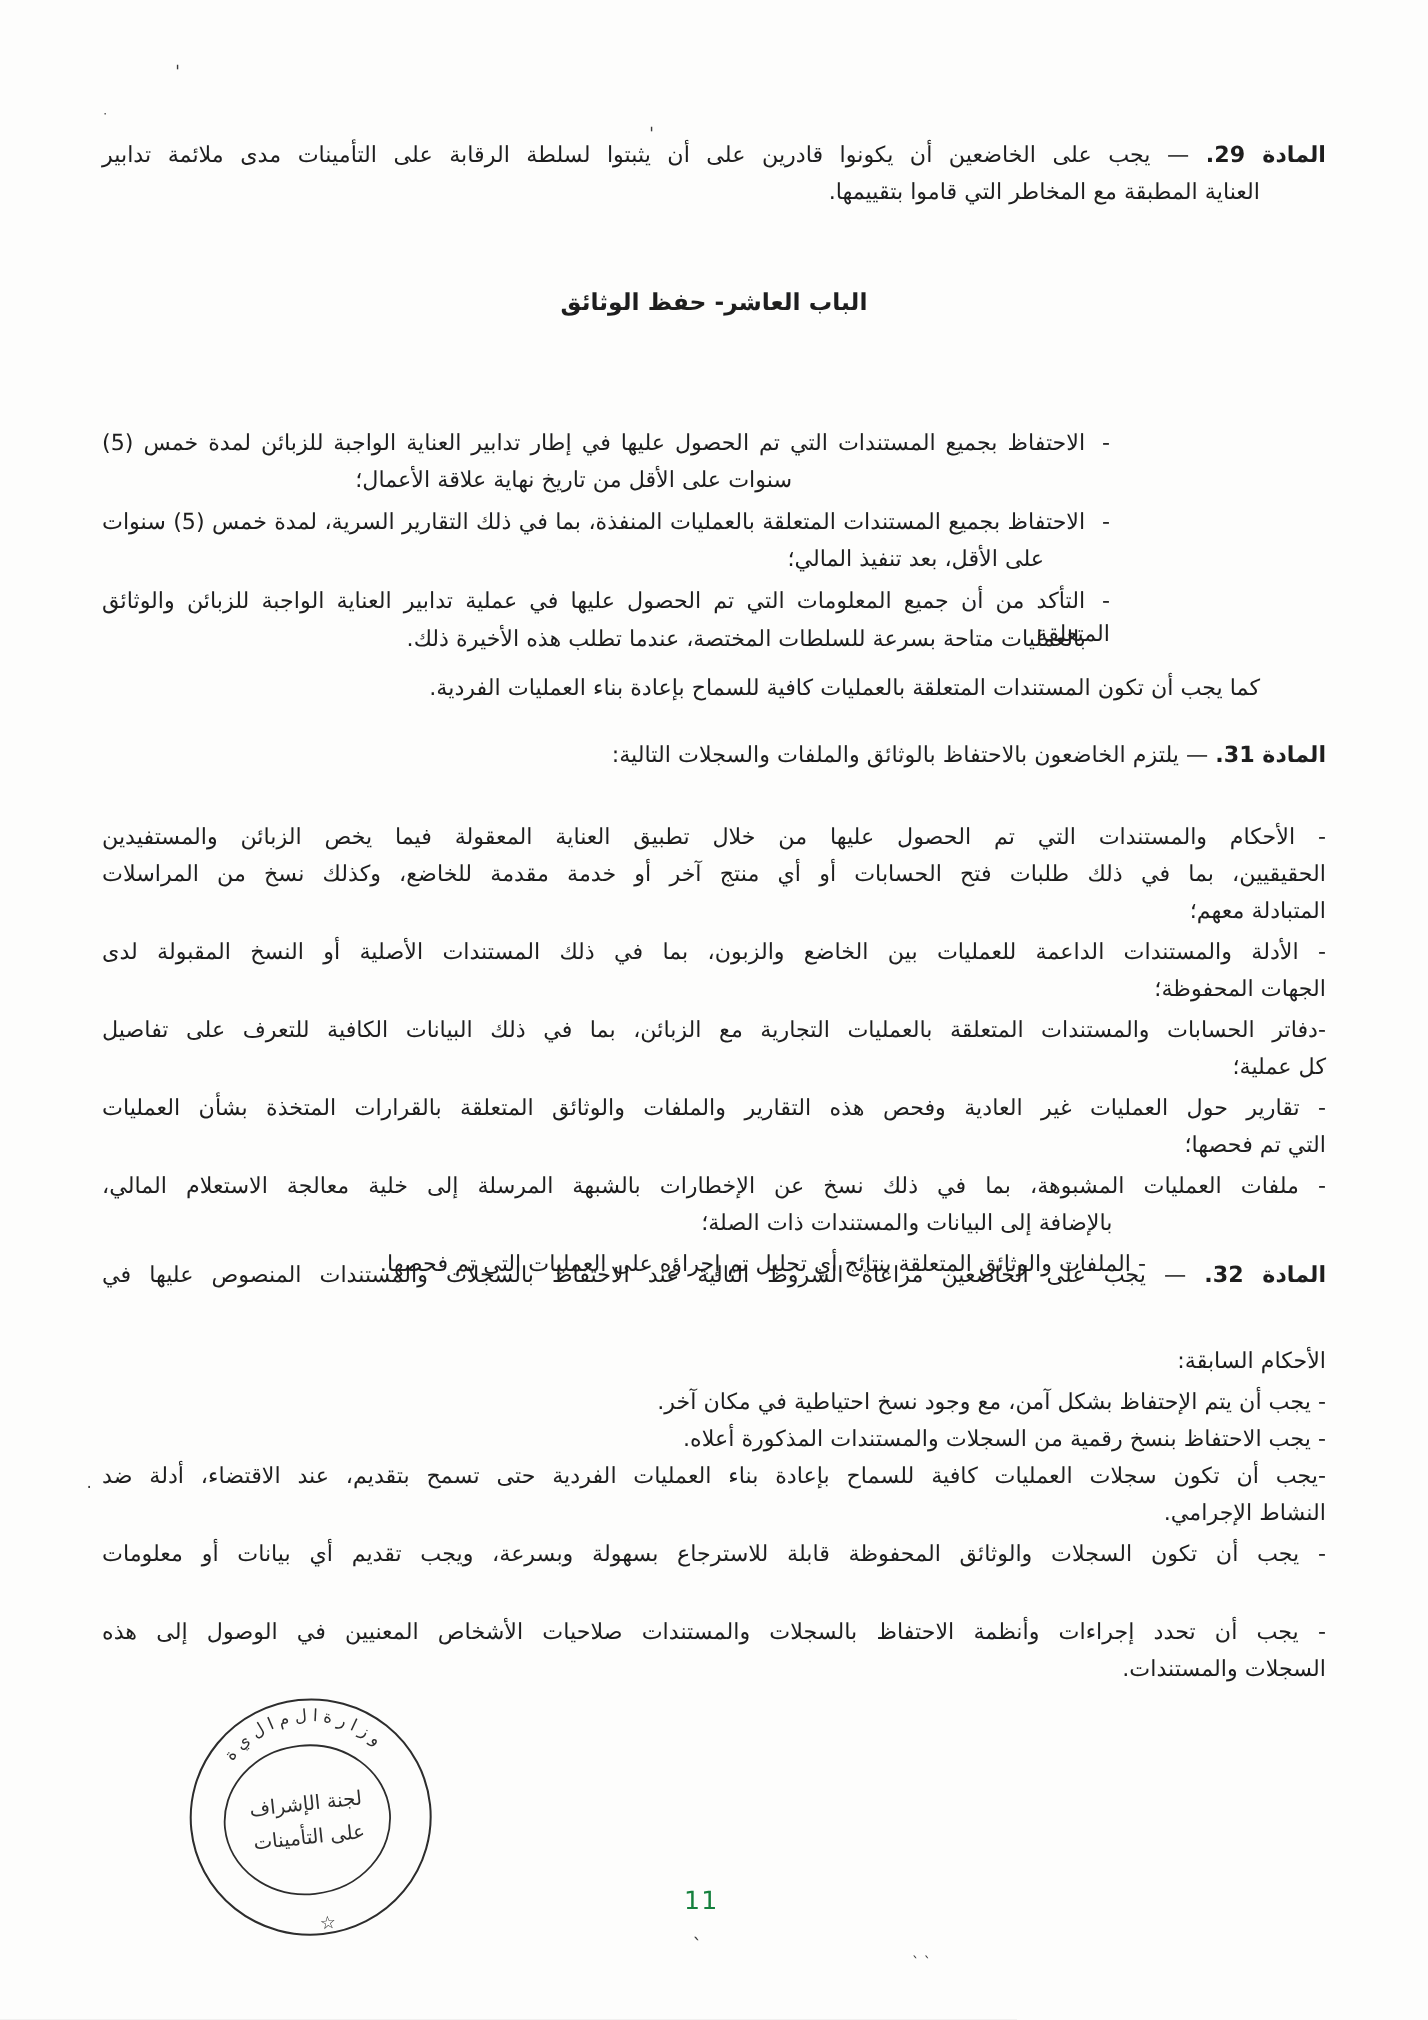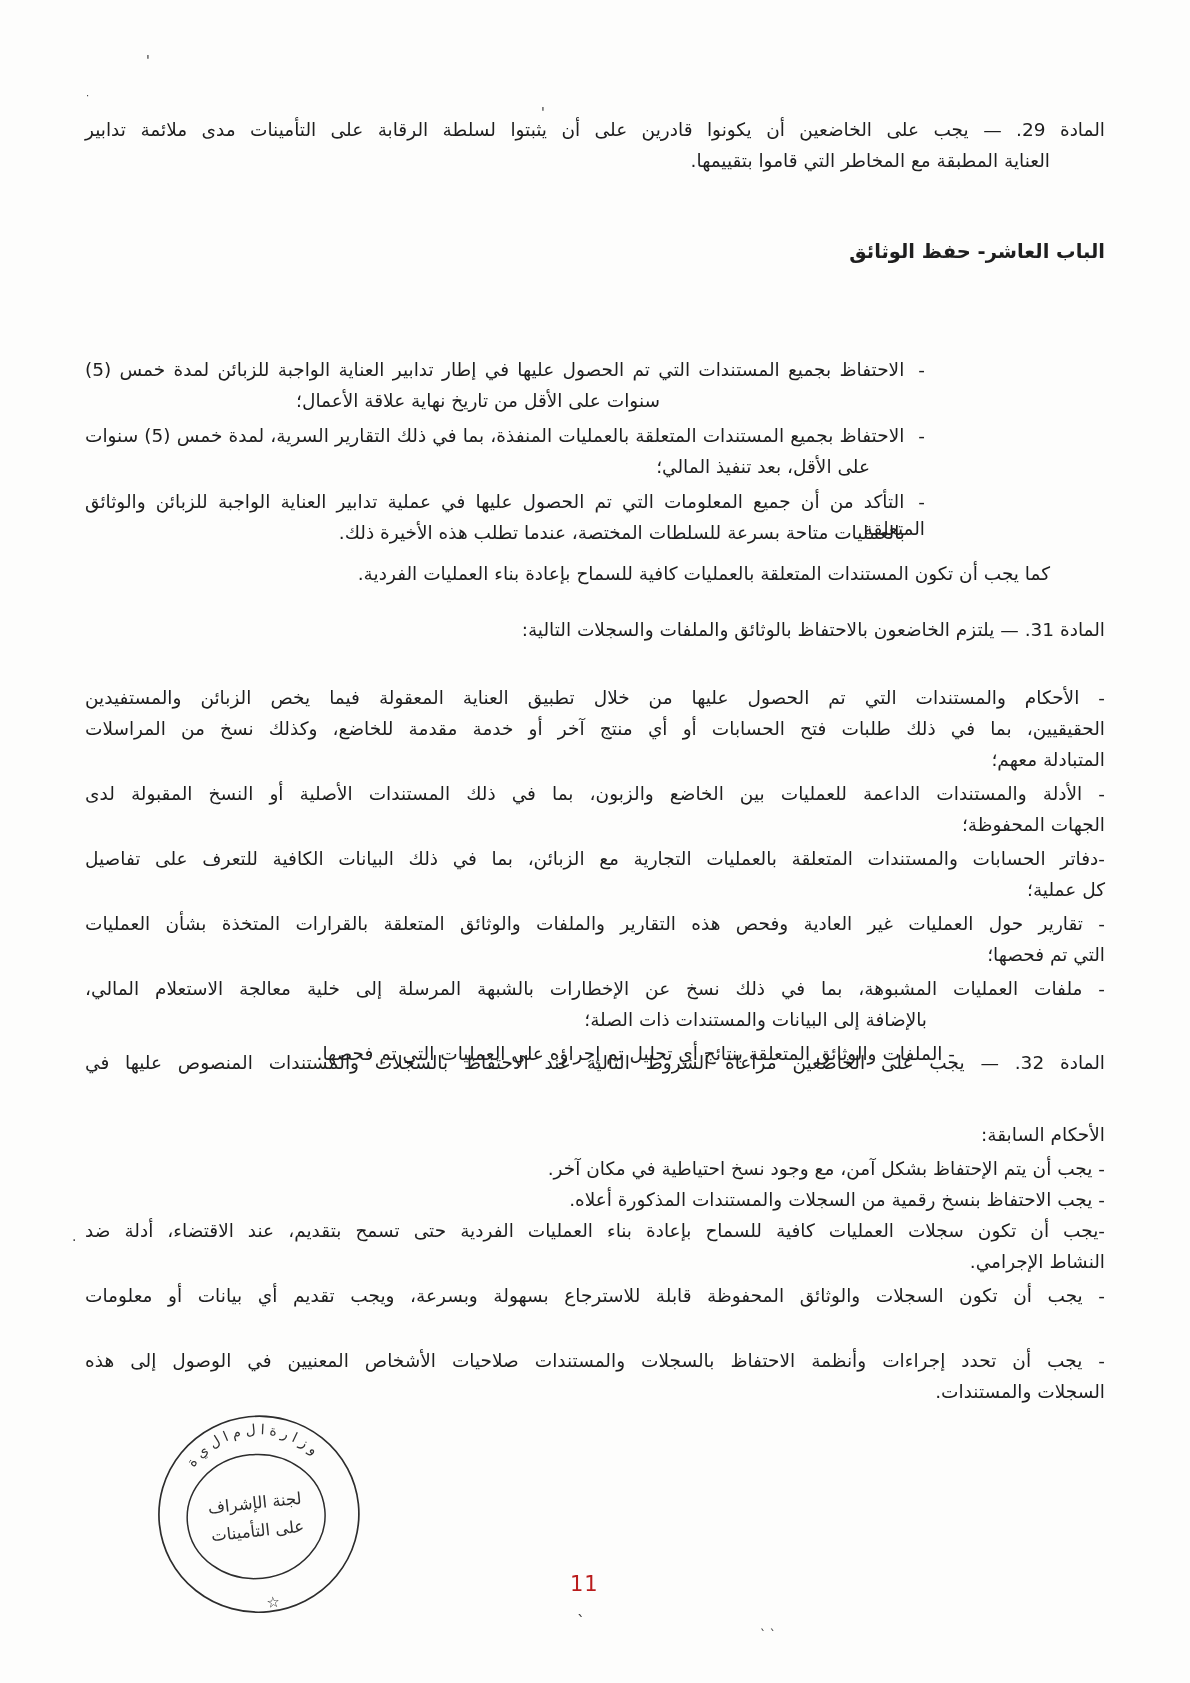--- a/index.html
+++ b/index.html
@@ -21,34 +21,35 @@
     text-align:right;
     font-size:18.5px;
     line-height:27px;
     white-space:nowrap;
   }
   .just{
     text-align:justify;
     text-align-last:justify;
     white-space:normal;
   }
-  .lbl{font-weight:normal;}
+  .lbl{font-weight:bold;}
   .heading{
     position:absolute;
     left:85px;width:1020px;
+    text-align:center;
     direction:rtl;
     font-weight:bold;
     font-size:19.5px;
   }
   .marker{padding-left:14px;}
   .pagenum{
     position:absolute;
     font-size:21px;
     letter-spacing:1px;
-    color:#b91c1c;
+    color:#15803d;
     font-family:"DejaVu Sans", sans-serif;
   }
   .artifact{
     position:absolute;
     color:#3a3a3a;
     font-size:14px;
   }
   .seal{
     position:absolute;
     left:154px;top:1408px;

